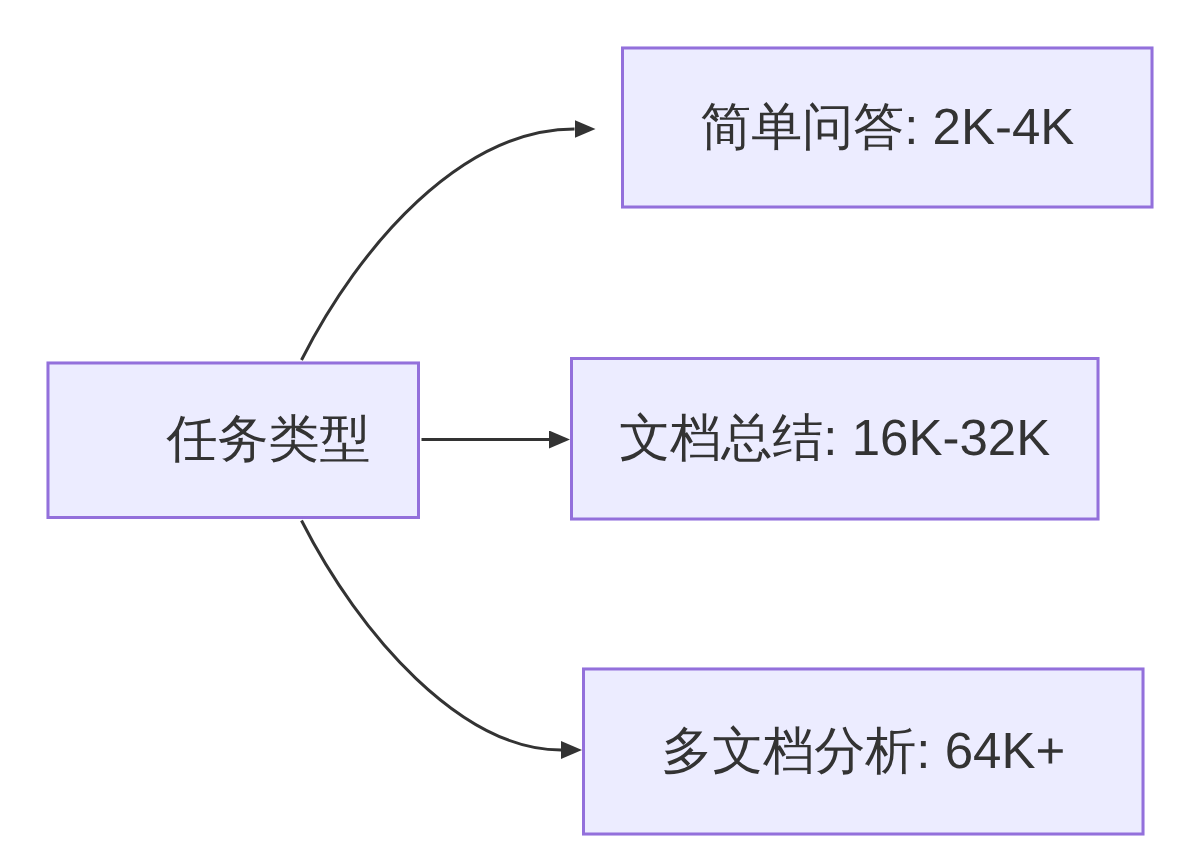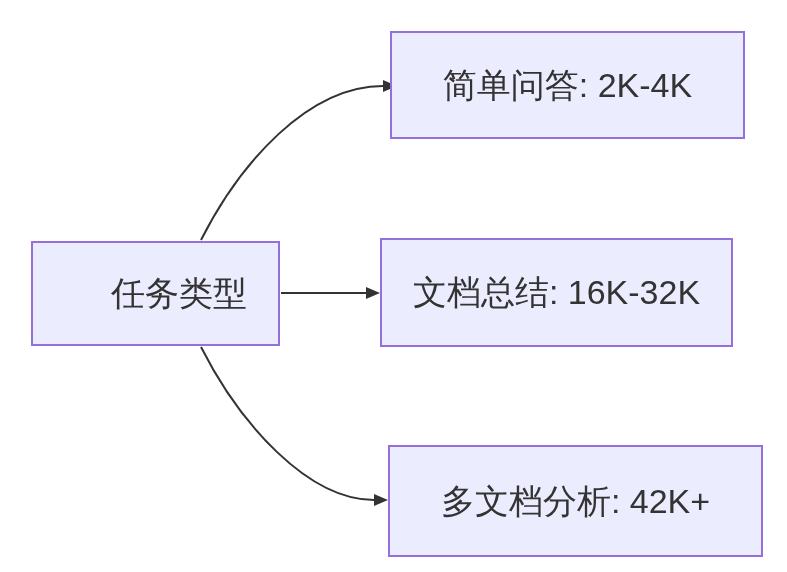--- a/index.html
+++ b/index.html
@@ -27,21 +27,21 @@
     border: 2px solid var(--node-border, #9370DB);
     display: flex;
     align-items: center;
     justify-content: center;
     font-size: 34px;
     line-height: 1.2;
     color: var(--text, #333);
     white-space: nowrap;
   }
   .node-root   { left: 31px;  top: 241px; width: 249px; height: 105px; padding-left: 47px; }
-  .node-branch-0 { left: 390px; top: 31px;  width: 355px; height: 108px; }
+  .node-branch-0 { left: 414px; top: 31px;  width: 355px; height: 108px; }
   .node-branch-1 { left: 380px; top: 238px; width: 353px; height: 109px; }
   .node-branch-2 { left: 388px; top: 445px; width: 375px; height: 112px; }
 </style>
 </head>
 <body>
 
 <div class="canvas">
 
   <svg class="edge-layer" width="787" height="572" viewBox="0 0 787 572" xmlns="http://www.w3.org/2000/svg">
     <defs>
@@ -60,16 +60,16 @@
 
   <div class="node node-branch-0">
     <span>简单问答: 2K-4K</span>
   </div>
 
   <div class="node node-branch-1">
     <span>文档总结: 16K-32K</span>
   </div>
 
   <div class="node node-branch-2">
-    <span>多文档分析: 42K+</span>
+    <span>多文档分析: 64K+</span>
   </div>
 
 </div>
 
 </body></html>

